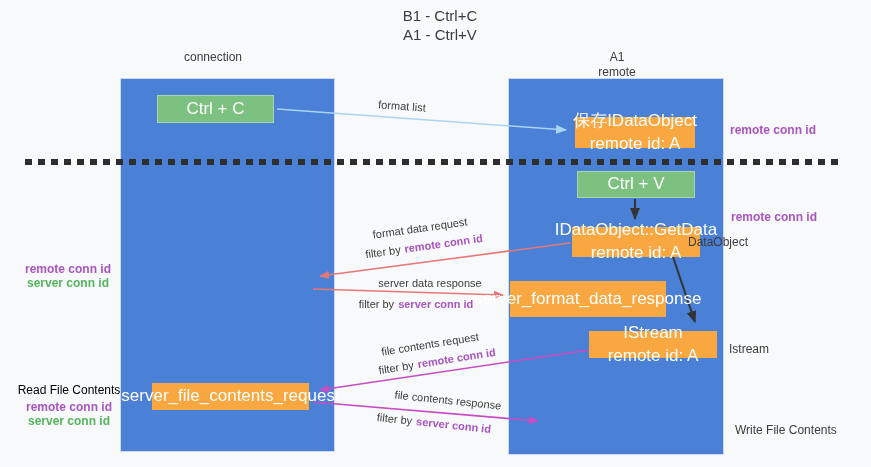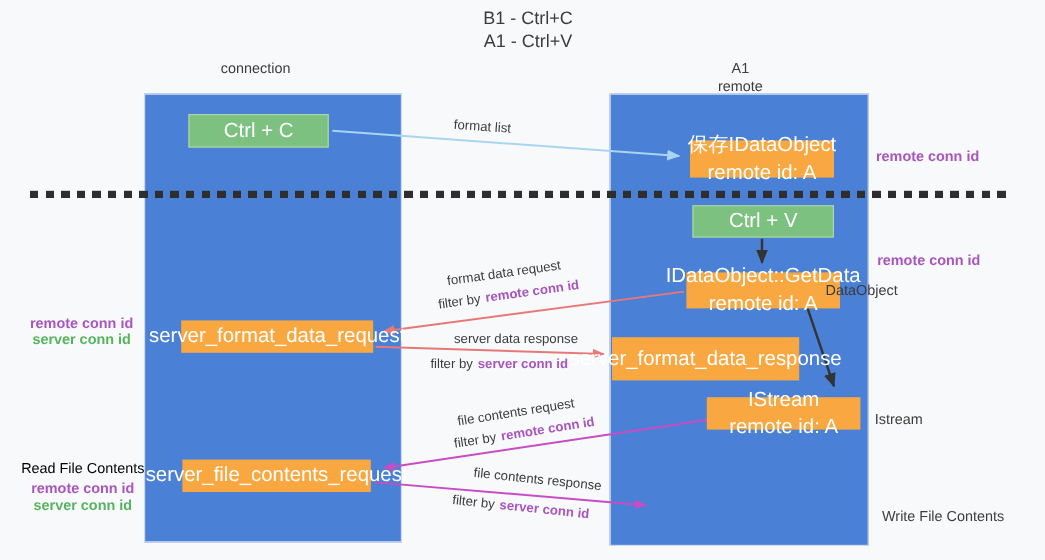--- a/index.html
+++ b/index.html
@@ -92,23 +92,20 @@
 
   <div class="node green" style="left:577px;top:171px;width:118px;height:27px;">
     <span>Ctrl + V</span>
   </div>
 
   <div class="node orange" style="left:572px;top:227px;width:128px;height:30px;">
     <span>IDataObject::GetData</span>
     <span>remote id: A</span>
   </div>
 
-  <div class="node orange" style="left:151px;top:267px;width:160px;height:27px;">
-    <span>server_format_data_request</span>
-  </div>
 
   <div class="node orange" style="left:510px;top:281px;width:156px;height:36px;">
     <span>server_format_data_response</span>
   </div>
 
   <div class="node orange" style="left:589px;top:331px;width:128px;height:27px;">
     <span>IStream</span>
     <span>remote id: A</span>
   </div>
 

